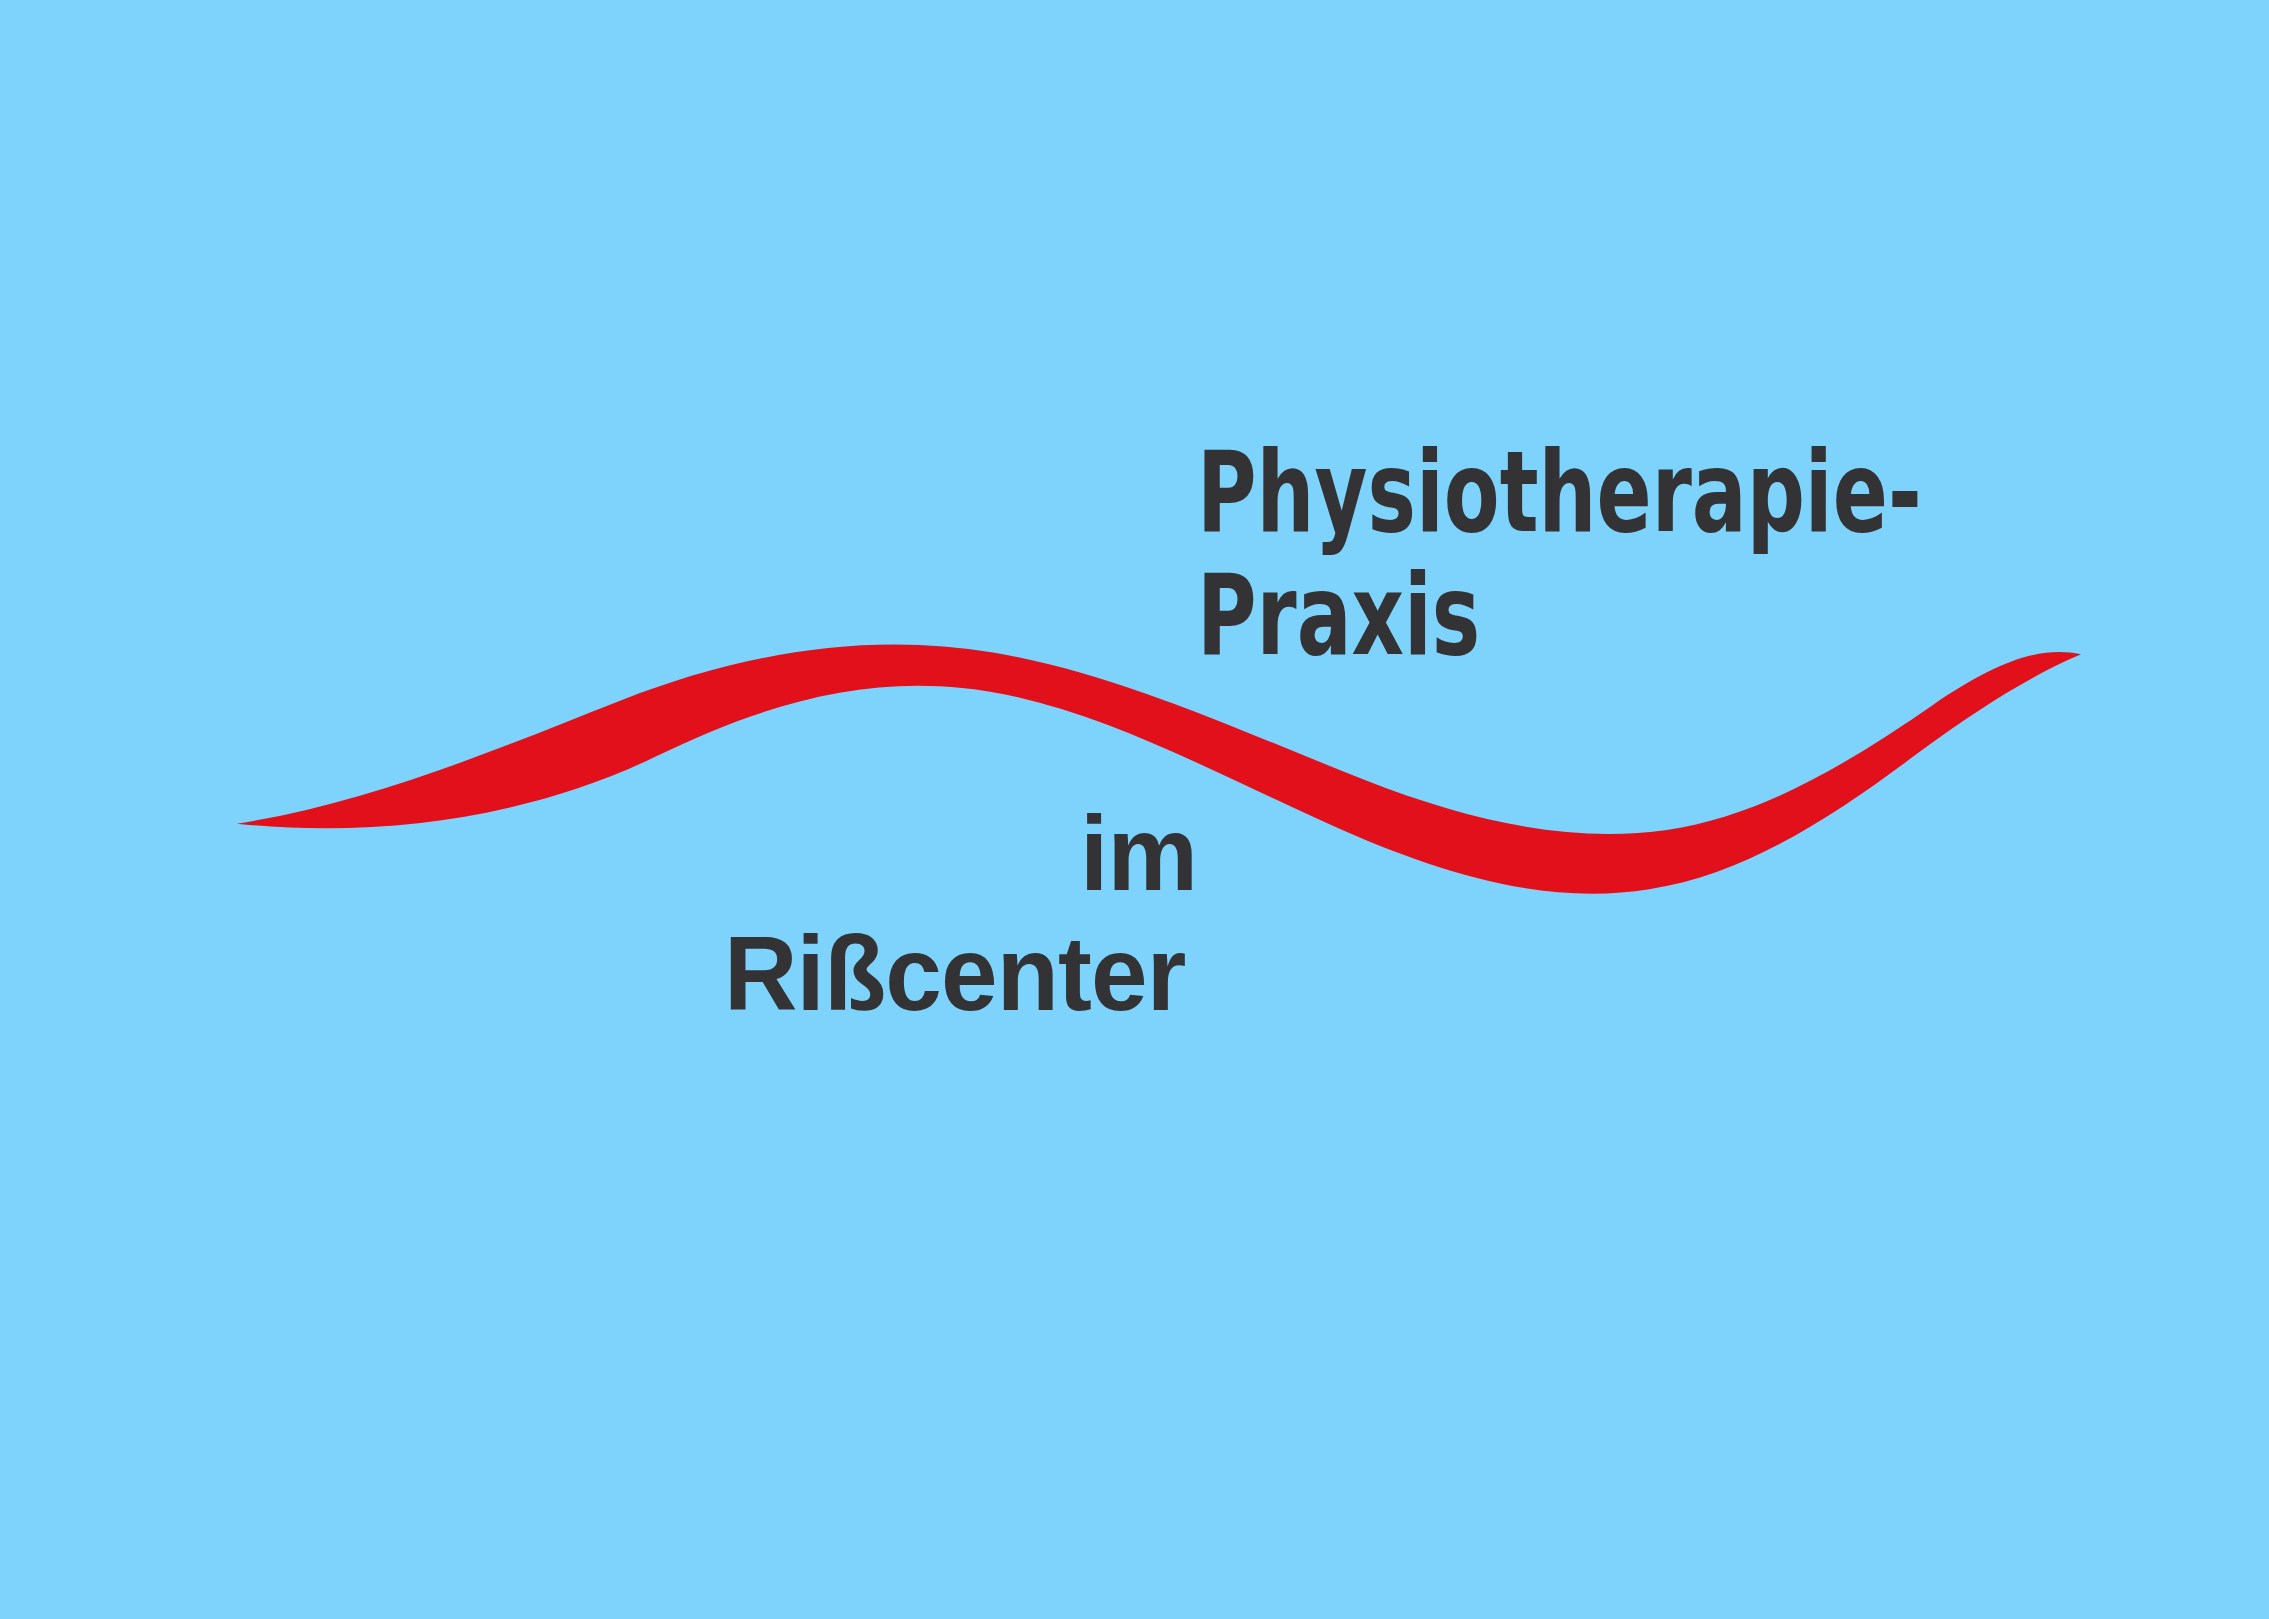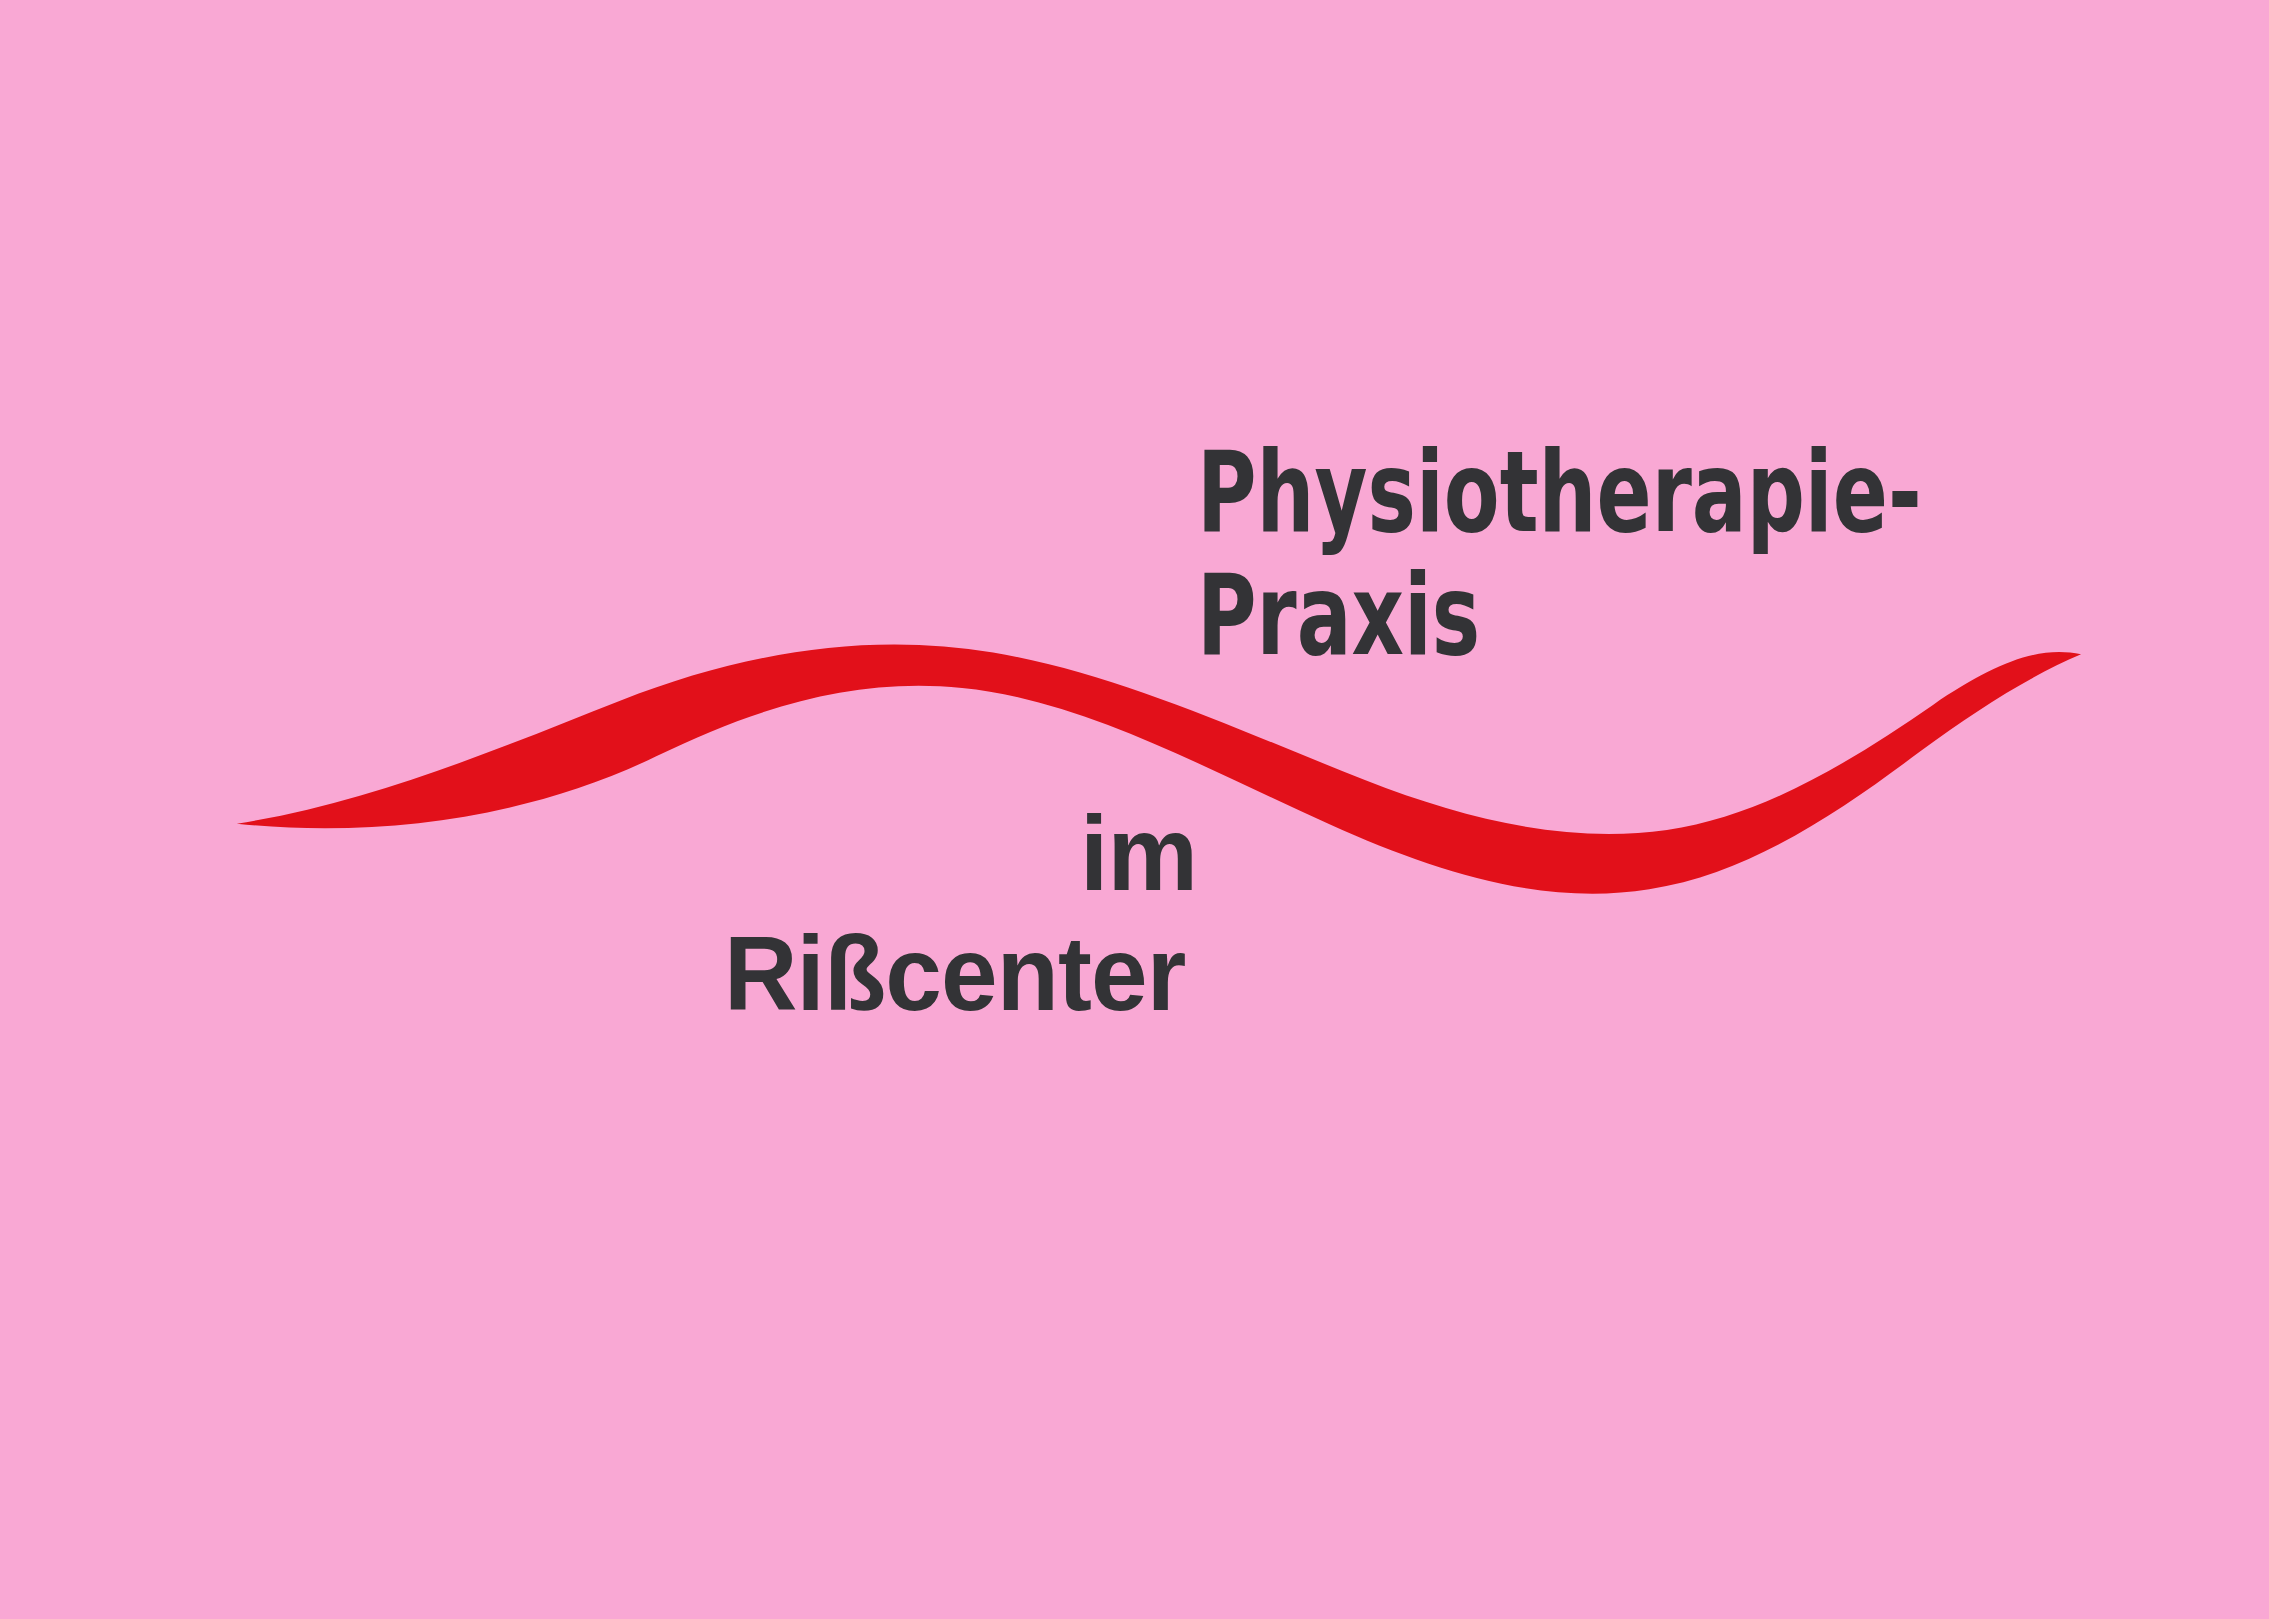--- a/index.html
+++ b/index.html
@@ -79,21 +79,21 @@
   }
 
   #line-risscenter {
     left: 724px;
     top: 920px;
   }
 </style>
 </head>
 <body style="background: rgb(255, 255, 255);">
 
-<div id="logo-canvas" style="background: #f9a8d4;">
+<div id="logo-canvas" style="background: #7dd3fc;">
 
   <svg id="wave-layer" viewBox="0 0 2560 1826" xmlns="http://www.w3.org/2000/svg" aria-hidden="true">
     <path id="wave-path" fill="#E2101A" d="
             M 267 929
             C 420 905, 560 845, 700 790
             C 840 735, 980 713, 1120 736
             C 1260 759, 1400 825, 1540 880
             C 1655 925, 1770 952, 1880 936
             C 1990 920, 2090 857, 2180 795
             C 2250 747, 2300 728, 2347 738

